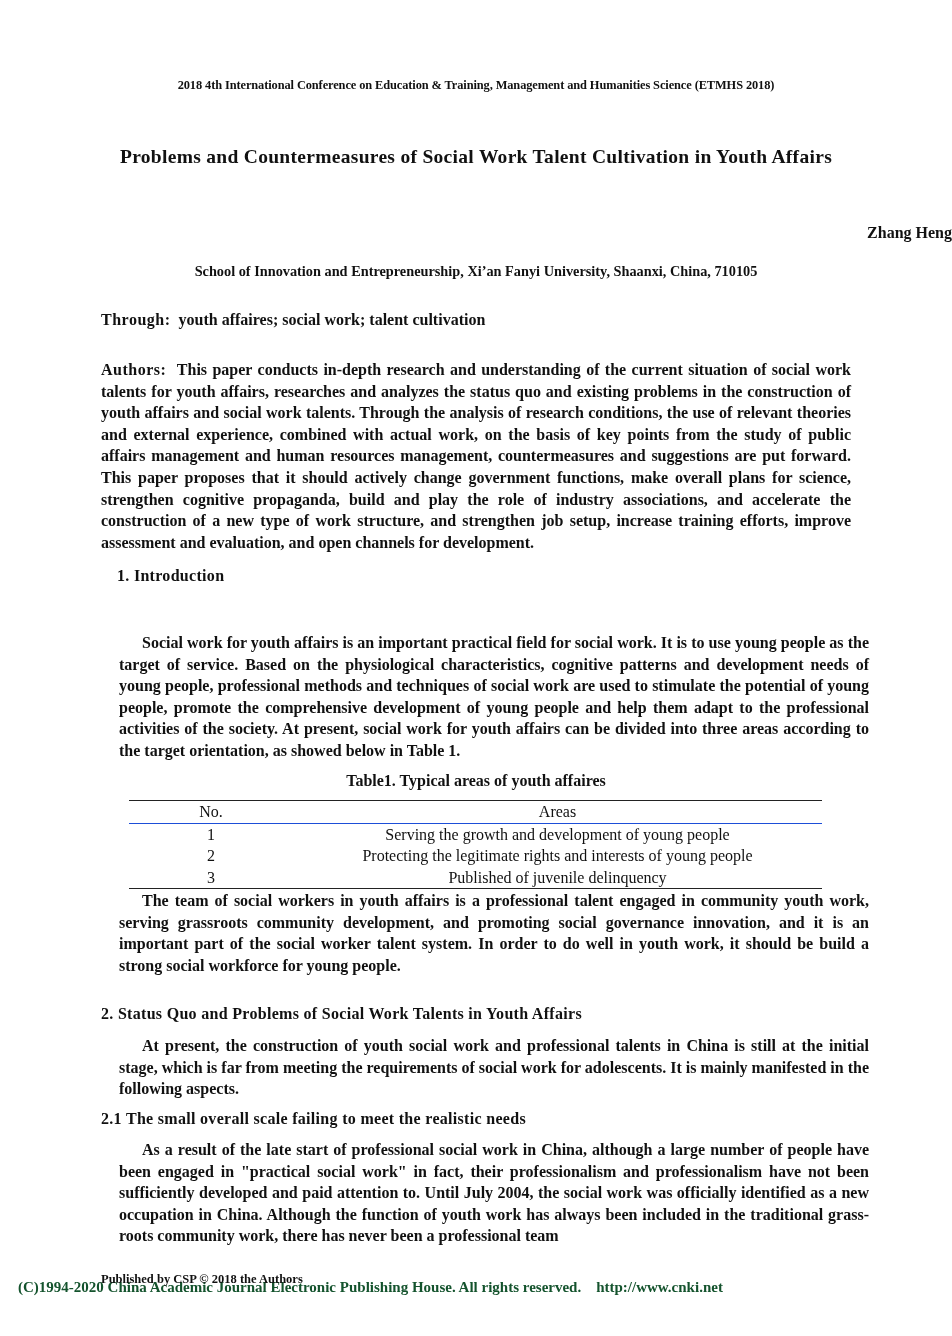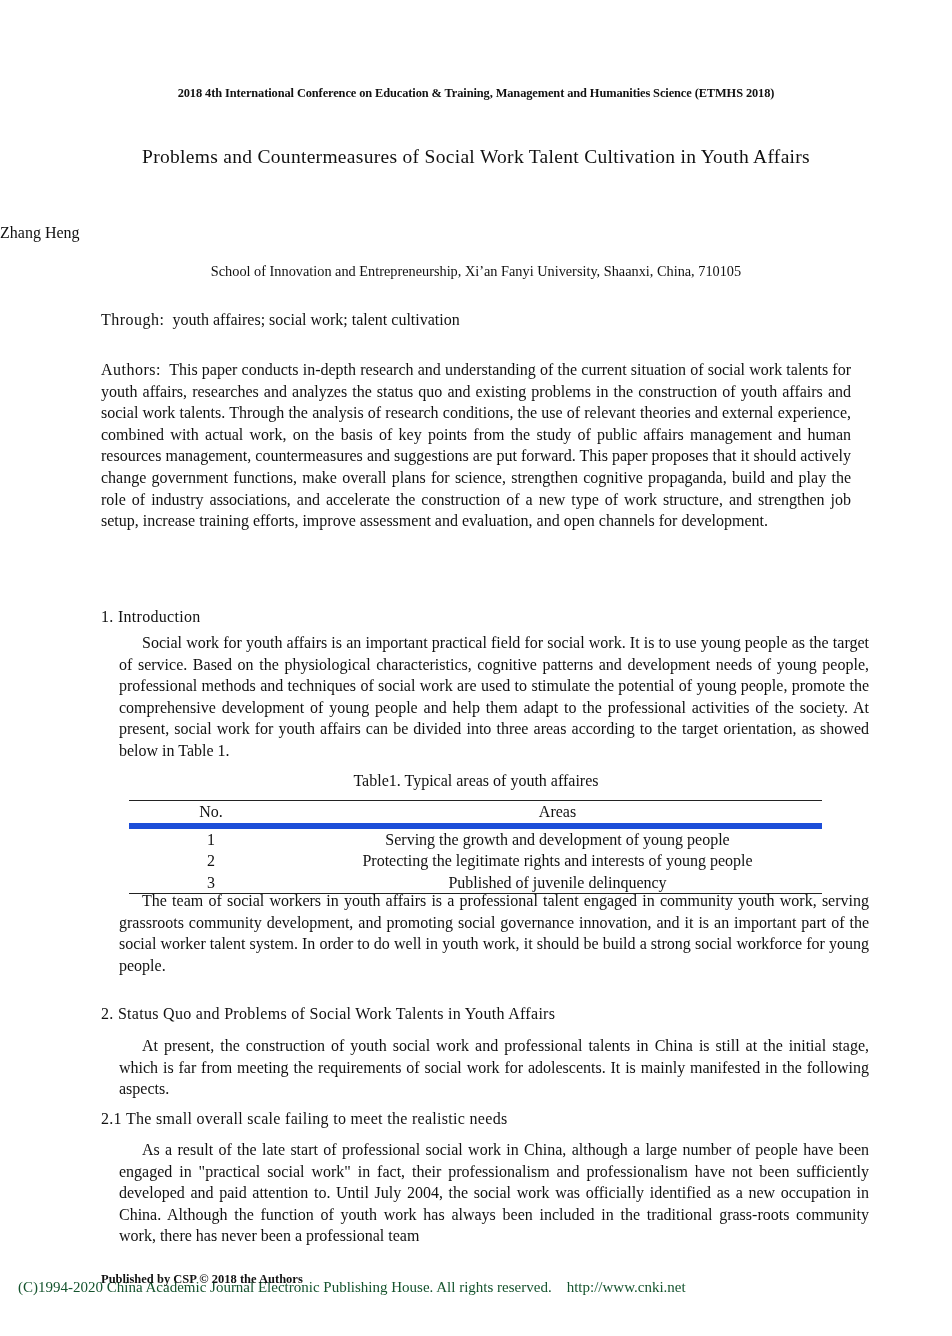--- a/index.html
+++ b/index.html
@@ -1,32 +1,32 @@
 <!DOCTYPE html>
 <html><head>
 <meta charset="utf-8">
 <style>
   html, body { margin:0; padding:0; background:#ffffff; }
   body { width:952px; height:1336px; position:relative; overflow:hidden;
          font-family:"Liberation Serif", serif; color:#111; }
-  .abs { position:absolute; }
-  .conf { top:86px; left:0; width:952px; text-align:center; font-weight:bold; font-size:12.4px; letter-spacing:-0.1px; }
+  .abs { position:absolute;font-weight:bold; }
+  .conf { top:78px; left:0; width:952px; text-align:center; font-weight:bold; font-size:12.4px; letter-spacing:-0.1px; }
   .title { top:145px; left:110px; width:732px; text-align:center; font-size:19.5px; line-height:24px; letter-spacing:0.3px; }
-  .author { top:224px; left:0; width:952px; text-align:left; font-size:16px; }
+  .author { top:224px; left:0; width:952px; text-align:right; font-size:16px; }
   .affil { top:263px; left:0; width:952px; text-align:center; font-size:14.3px; }
   .kw { top:311px; left:101px; width:752px; font-size:16px; }
   .kw .lab { letter-spacing:0.5px; }
   .para { left:101px; width:750px; font-size:16px; line-height:21.6px; text-align:justify; }
   .para .lab { letter-spacing:0.5px; }
   .indent { text-indent:23px;margin-left:18px; }
   .heading { left:101px; font-size:16px; letter-spacing:0.3px; }
   .table-caption { top:772px; left:0; width:952px; text-align:center; font-size:16px; }
   table.t1 { position:absolute; top:800px; left:129px; width:693px; border-collapse:collapse; font-size:16px; }
   table.t1 th, table.t1 td { font-weight:normal; padding:0; line-height:21.5px; text-align:center; }
-  table.t1 thead tr { border-top:1.5px solid #222; border-bottom:6px solid #1d4ed8; }
+  table.t1 thead tr { border-top:1.5px solid #222; border-bottom:1px solid #1d4ed8; }
   table.t1 tbody tr:last-child { border-bottom:1.5px solid #222; }
   table.t1 .c1 { width:164px; }
   .footer-pub { top:1272px; left:101px; font-size:12.5px; font-weight:bold; }
   .footer-cnki { top:1279px; left:18px; font-size:15px; color:#14532d; white-space:pre; }
 </style>
 </head>
 <body>
 
 <div class="abs conf">2018 4th International Conference on Education &amp; Training, Management and Humanities Science (ETMHS 2018)</div>
 
@@ -39,21 +39,21 @@
 <div class="abs kw">
   <span class="lab">Through:</span>&nbsp;
   <span>youth affaires; social work; talent cultivation</span>
 </div>
 
 <div class="abs para" style="top:359px;">
   <span class="lab">Authors:</span>&nbsp;
   <span>This paper conducts in-depth research and understanding of the current situation of social work talents for youth affairs, researches and analyzes the status quo and existing problems in the construction of youth affairs and social work talents. Through the analysis of research conditions, the use of relevant theories and external experience, combined with actual work, on the basis of key points from the study of public affairs management and human resources management, countermeasures and suggestions are put forward. This paper proposes that it should actively change government functions, make overall plans for science, strengthen cognitive propaganda, build and play the role of industry associations, and accelerate the construction of a new type of work structure, and strengthen job setup, increase training efforts, improve assessment and evaluation, and open channels for development.</span>
 </div>
 
-<div class="abs heading" style="top:608px;">1. Introduction</div>
+<div class="abs heading" style="top:567px;margin-left:16px;">1. Introduction</div>
 
 <div class="abs para indent" style="top:632px;">Social work for youth affairs is an important practical field for social work. It is to use young people as the target of service. Based on the physiological characteristics, cognitive patterns and development needs of young people, professional methods and techniques of social work are used to stimulate the potential of young people, promote the comprehensive development of young people and help them adapt to the professional activities of the society. At present, social work for youth affairs can be divided into three areas according to the target orientation, as showed below in Table 1.</div>
 
 <div class="abs table-caption">Table1. Typical areas of youth affaires</div>
 
 <table class="t1">
   <thead>
     <tr>
       <th class="c1">No.</th>
       <th>Areas</th>

